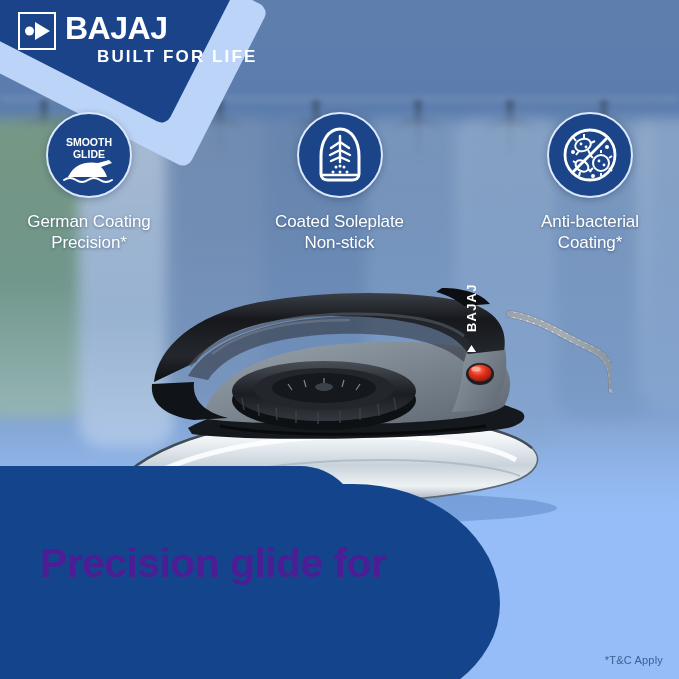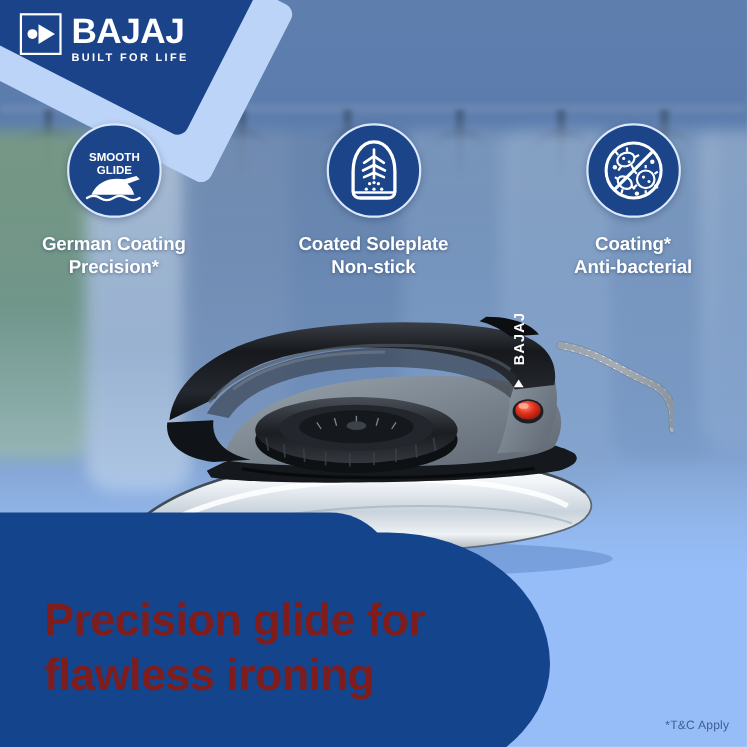--- a/index.html
+++ b/index.html
@@ -80,59 +80,59 @@
   .logo-mark .dot{
     position:absolute;left:5px;top:50%;transform:translateY(-50%);
     width:9px;height:9px;border-radius:50%;background:#fff;
   }
   .logo-text{display:flex;flex-direction:column;line-height:1;}
   .logo-name{
     font-size:32px;font-weight:bold;color:#fff;letter-spacing:-0.5px;
     font-family:"Liberation Sans", sans-serif;
   }
   .logo-tag{
-    font-size:10px;font-weight:bold;color:#fff;letter-spacing:2.1px;
-    margin-top:4px;text-align:right;
+    font-size:17px;font-weight:bold;color:#fff;letter-spacing:2.1px;
+    margin-top:4px;text-align:right;margin-left:32px;
   }
 
   
   .features{
     position:absolute;left:0;top:112px;width:679px;
-    display:flex;justify-content:center;gap:58px;
+    display:flex;justify-content:space-between;gap:58px;
   }
   .feature{width:178px;display:flex;flex-direction:column;align-items:center;}
   .badge{
     width:82px;height:82px;border-radius:50%;
     background:#1c4589;border:2.5px solid #dbe7fb;
     display:flex;align-items:center;justify-content:center;
     box-shadow:0 2px 7px rgba(16,40,80,.3);
   }
   .feature-label{
     margin-top:14px;text-align:center;color:#ffffff;
-    font-size:17px;font-weight:bold;line-height:1.22;
+    font-size:17px;font-weight:normal;line-height:1.22;
     text-shadow:0 1px 3px rgba(20,45,85,.5);
     letter-spacing:-.1px;
   }
 
   
   .product{position:absolute;left:92px;top:258px;width:520px;height:270px;}
 
   
   .blob{
     position:absolute;left:-60px;top:484px;width:560px;height:230px;
     background:#14458c;
     border-radius:0 160px 160px 0 / 0 130px 120px 0;
   }
   .blob-2{
     position:absolute;left:-60px;top:466px;width:420px;height:60px;
     background:#14458c;border-radius:0 60px 0 0;
   }
   .headline{
     position:absolute;left:40px;top:538px;width:430px;
-    color:#7f1d1d;font-size:41px;font-weight:bold;line-height:1.22;
+    color:#4c1d95;font-size:41px;font-weight:bold;line-height:1.22;
     letter-spacing:-.6px;
   }
   .tc{
     position:absolute;right:16px;top:654px;
     color:#3e5f93;font-size:11px;letter-spacing:.2px;text-align:right;
   }
 </style>
 </head>
 <body>
 
@@ -243,22 +243,22 @@
             <line x1="19" y1="41" x2="16" y2="39"></line>
               <line x1="23" y1="50" x2="22" y2="54"></line>
             <line x1="31" y1="47" x2="34" y2="50"></line>
           </g>
           <circle cx="16" cy="30" r="2" fill="#fff"></circle>
           <circle cx="50" cy="25" r="2" fill="#fff"></circle>
           <circle cx="36" cy="54" r="2" fill="#fff"></circle>
         </svg>
       </div>
       <div class="feature-label">
+        <div>Anti-bacterial</div>
         <div>Coating*</div>
-        <div>Anti-bacterial</div>
       </div>
     </div>
   </div>
 
   <div class="product">
     <svg width="520" height="270" viewBox="0 0 520 270">
       <defs>
         <linearGradient id="soleGrad" x1="0" y1="0" x2="0" y2="1">
           <stop offset="0%" stop-color="#ffffff"></stop>
           <stop offset="25%" stop-color="#f2f5f8"></stop>
@@ -361,18 +361,17 @@
 
       <path d="M128 168 C180 178 300 180 394 168" stroke="#000" stroke-width="3" fill="none" opacity=".55"></path>
     </svg>
   </div>
 
   <div class="blob-2"></div>
   <div class="blob"></div>
 
   <div class="headline">
     <div>Precision glide for</div>
-    <div>flawless ironing</div>
   </div>
 
   <div class="tc">*T&amp;C Apply</div>
 
 </div>
 
 </body></html>

